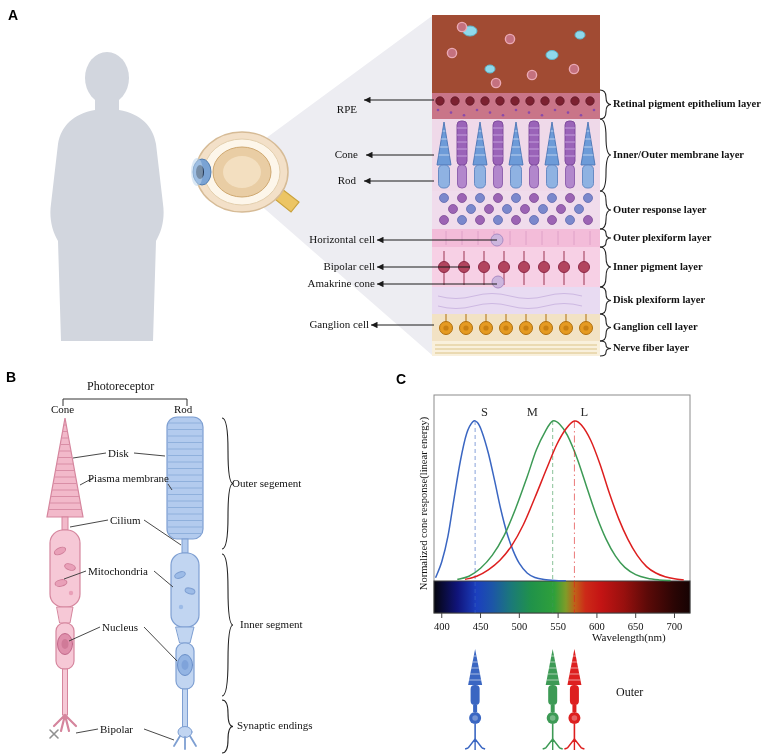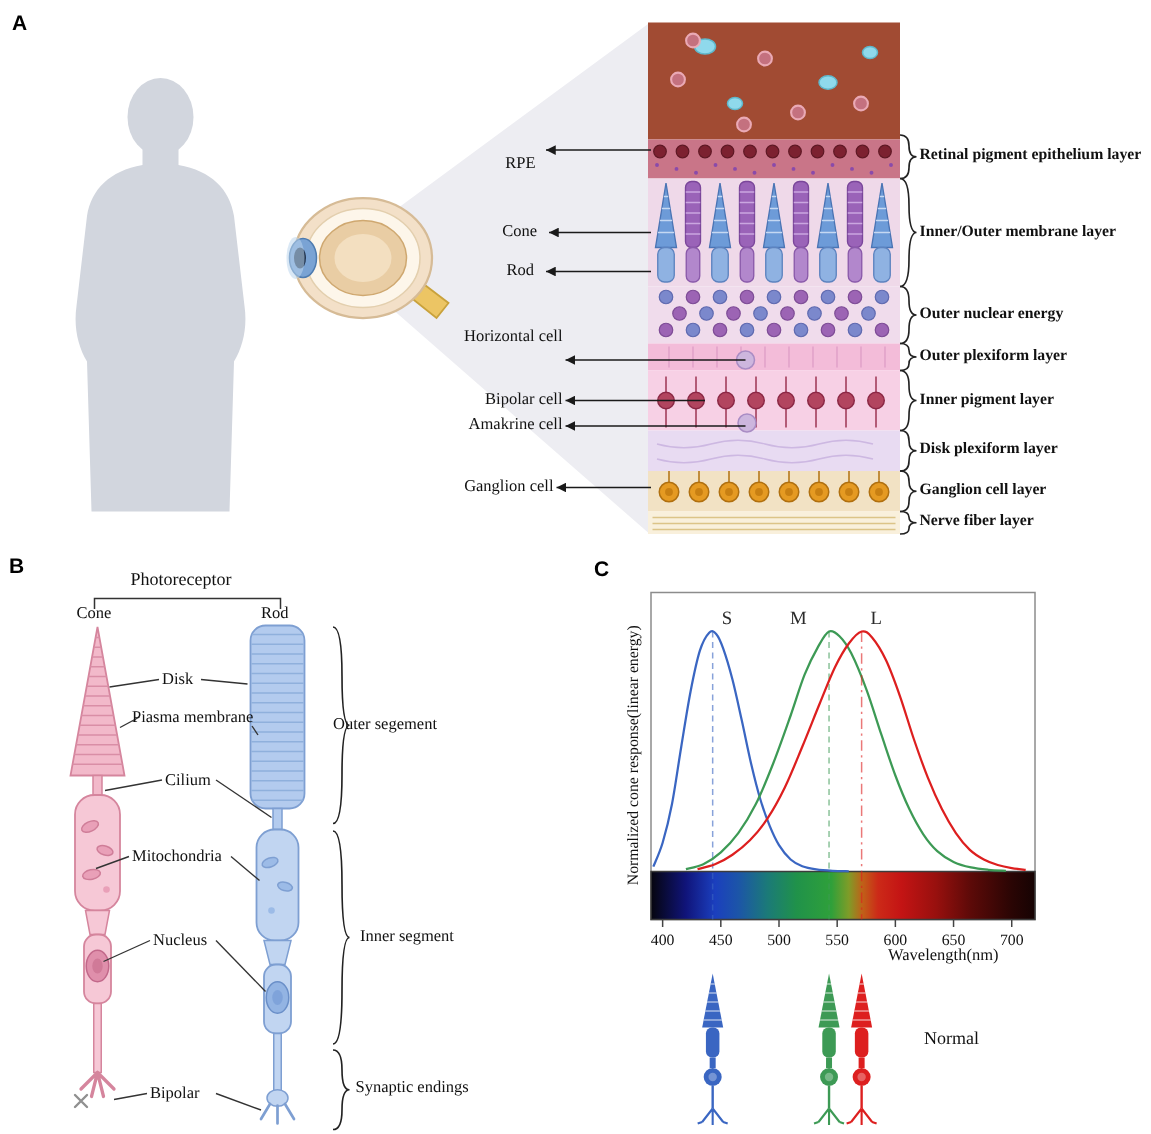--- a/index.html
+++ b/index.html
@@ -405,44 +405,44 @@
       </g>
   </svg>
 
   <div class="plabel" style="left:8px;top:8px">A</div>
   <div class="plabel" style="left:6px;top:370px">B</div>
   <div class="plabel" style="left:396px;top:372px">C</div>
 
   <div class="lbl" style="right:410px;top:103px">RPE</div>
   <div class="lbl" style="right:409px;top:148px">Cone</div>
   <div class="lbl" style="right:411px;top:174px">Rod</div>
-  <div class="lbl" style="right:392px;top:218px">Horizontal cell</div>
+  <div class="lbl" style="right:392px;top:233px">Horizontal cell</div>
   <div class="lbl" style="right:392px;top:260px">Bipolar cell</div>
-  <div class="lbl" style="right:392px;top:277px">Amakrine cell</div>
+  <div class="lbl" style="right:392px;top:277px">Amakrine cone</div>
   <div class="lbl" style="right:398px;top:318px">Ganglion cell</div>
 
   <div class="lbl layer" style="left:613px;top:97px">Retinal pigment epithelium layer</div>
   <div class="lbl layer" style="left:613px;top:148px">Inner/Outer membrane layer</div>
-  <div class="lbl layer" style="left:613px;top:203px">Outer nuclear energy</div>
+  <div class="lbl layer" style="left:613px;top:203px">Outer response layer</div>
   <div class="lbl layer" style="left:613px;top:231px">Outer plexiform layer</div>
   <div class="lbl layer" style="left:613px;top:260px">Inner pigment  layer</div>
   <div class="lbl layer" style="left:613px;top:293px">Disk plexiform layer</div>
   <div class="lbl layer" style="left:613px;top:320px">Ganglion cell layer</div>
   <div class="lbl layer" style="left:613px;top:341px">Nerve fiber layer</div>
 
   <div class="lbl" style="left:87px;top:380px;font-size:12px">Photoreceptor</div>
   <div class="lbl" style="left:51px;top:403px">Cone</div>
   <div class="lbl" style="left:174px;top:403px">Rod</div>
   <div class="lbl" style="left:108px;top:447px">Disk</div>
   <div class="lbl" style="left:88px;top:472px">Piasma membrane</div>
   <div class="lbl" style="left:110px;top:514px">Cilium</div>
   <div class="lbl" style="left:88px;top:565px">Mitochondria</div>
   <div class="lbl" style="left:102px;top:621px">Nucleus</div>
   <div class="lbl" style="left:100px;top:723px">Bipolar</div>
-  <div class="lbl" style="left:222px;top:477px">Outer segement</div>
+  <div class="lbl" style="left:232px;top:477px">Outer segement</div>
   <div class="lbl" style="left:240px;top:618px">Inner segment</div>
   <div class="lbl" style="left:237px;top:719px">Synaptic endings</div>
 
   <div class="lbl rot" style="left:313px;top:497px;width:220px">Normalized cone response(linear energy)</div>
   <div class="lbl" style="left:592px;top:631px">Wavelength(nm)</div>
-  <div class="lbl" style="left:616px;top:686px;font-size:12px">Normal</div>
+  <div class="lbl" style="left:616px;top:686px;font-size:12px">Outer</div>
 
 </div>
 
 </body></html>

